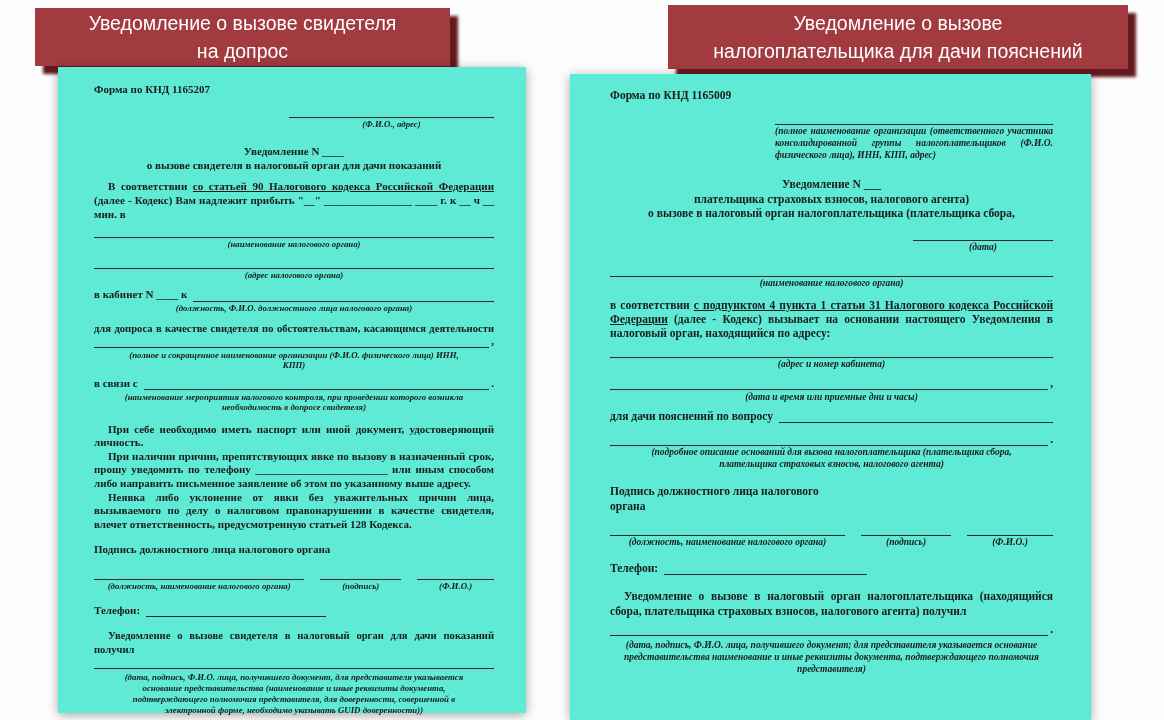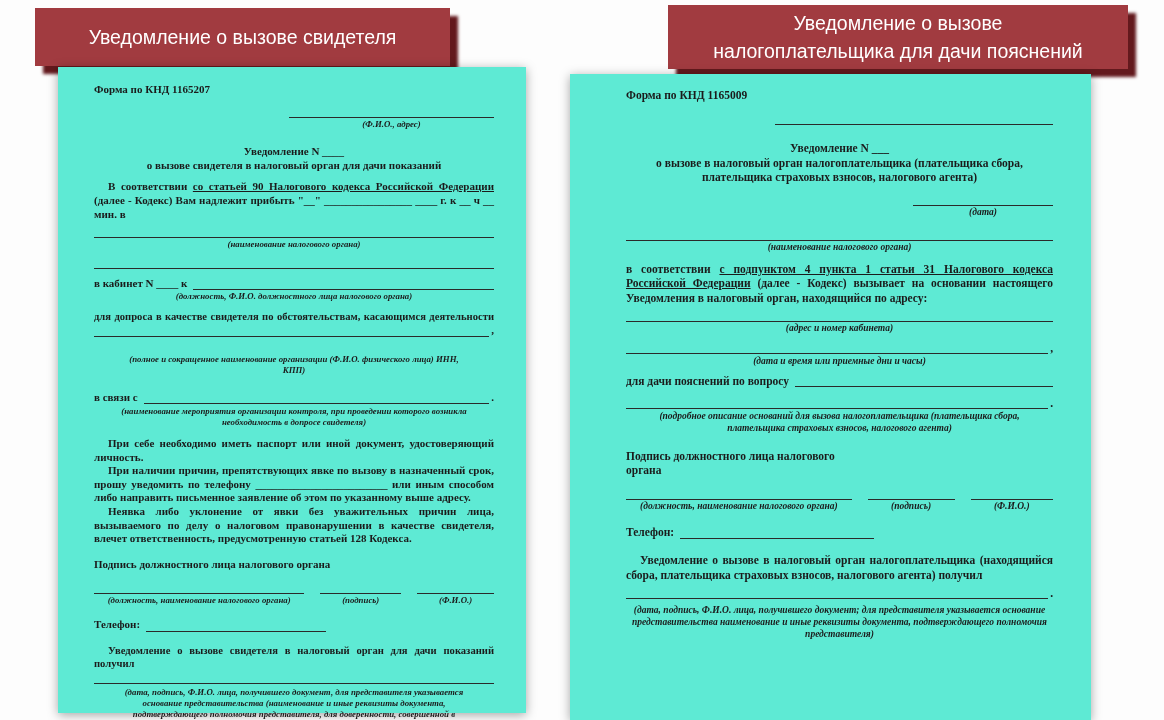--- a/index.html
+++ b/index.html
@@ -17,30 +17,30 @@
   .banner-left{left:35px;top:8px;width:415px;height:58px;}
   .banner-right{left:668px;top:5px;width:460px;height:64px;}
   
   .page{
     position:absolute;background:#5eead4;color:#1b1b1b;font-weight:bold;
     box-shadow:0 2px 10px rgba(0,0,0,0.35);
   }
   .page-left{left:58px;top:67px;width:468px;height:646px;font-size:11px;line-height:13.6px;}
   .page-right{left:570px;top:74px;width:521px;height:646px;font-size:11.5px;line-height:14.4px;}
   .inner-l{padding:16px 32px 0 36px;}
-  .inner-r{padding:14px 38px 0 56px;}
+  .inner-r{padding:14px 38px 0 40px;}
   
   .bline{border-bottom:1px solid #2a2a2a;height:12px;}
-  .row{display:flex;align-items:flex-start;}
+  .row{display:flex;align-items:center;}
   .fill{flex:1 1 auto;border-bottom:1px solid #2a2a2a;height:12px;}
   .inline-label{white-space:nowrap;padding-right:6px;}
   .tp{padding-left:2px;}
   .cap{font-style:italic;font-size:8.8px;line-height:10.6px;text-align:center;padding-top:1px;}
   .page-right .cap{font-size:9.5px;line-height:11.6px;}
-  .cap.narrow{max-width:330px;margin:16px auto;}
+  .cap.narrow{max-width:330px;margin:0 auto;}
   .cap.mid{max-width:400px;margin:0 auto;}
   .title{text-align:center;font-weight:bold;}
   .para{margin:0;text-align:justify;}
   .ind{text-indent:14px;}
   .u{text-decoration:underline;text-underline-offset:1px;}
   .jline{text-align:justify;text-align-last:justify;}
   .tight{font-size:10.6px;}
   .addr-l{width:205px;margin-left:auto;margin-top:8px;}
   .addr-r{width:278px;margin-left:auto;margin-top:10px;}
   .addr-r .cap{text-align:justify;}
@@ -54,20 +54,21 @@
   .sig-label-r{width:220px;}
   .mt4{margin-top:4px;} .mt6{margin-top:6px;} .mt8{margin-top:8px;}
   .mt10{margin-top:10px;} .mt12{margin-top:12px;} .mt14{margin-top:14px;}
   .mt16{margin-top:16px;}
 </style>
 </head>
 <body>
 
 <div class="banner banner-left">
   <div>Уведомление о вызове свидетеля</div>
+  <div>на допрос</div>
 </div>
 <div class="banner banner-right">
   <div>Уведомление о вызове</div>
   <div>налогоплательщика для дачи пояснений</div>
 </div>
 
 <section class="page page-left">
   <div class="inner-l">
 
     <div>Форма по КНД 1165207</div>
@@ -81,40 +82,41 @@
       <div>Уведомление N ____</div>
       <div>о вызове свидетеля в налоговый орган для дачи показаний</div>
     </div>
 
     <p class="para ind mt8"><span>В соответствии </span><span class="u">со статьей 90 Налогового кодекса Российской Федерации</span><span> (далее - Кодекс) Вам надлежит прибыть "__" ________________ ____ г. к __ ч __ мин. в</span></p>
 
     <div class="bline mt4"></div>
     <div class="cap">(наименование налогового органа)</div>
 
     <div class="bline mt6"></div>
+    <div class="cap">(адрес налогового органа)</div>
 
     <div class="row mt8">
       <span class="inline-label">в кабинет N ____ к</span>
       <span class="fill"></span>
     </div>
     <div class="cap">(должность, Ф.И.О. должностного лица налогового органа)</div>
 
     <div class="jline tight mt8">для допроса в качестве свидетеля по обстоятельствам, касающимся деятельности</div>
     <div class="row mt2">
       <span class="fill"></span>
       <span class="tp">,</span>
     </div>
     <div class="cap narrow">(полное и сокращенное наименование организации (Ф.И.О. физического лица) ИНН, КПП)</div>
 
     <div class="row mt6">
       <span class="inline-label">в связи с</span>
       <span class="fill"></span>
       <span class="tp">.</span>
     </div>
-    <div class="cap mid">(наименование мероприятия организации контроля, при проведении которого возникла необходимость в допросе свидетеля)</div>
+    <div class="cap mid">(наименование мероприятия налогового контроля, при проведении которого возникла необходимость в допросе свидетеля)</div>
 
     <p class="para ind mt10">При себе необходимо иметь паспорт или иной документ, удостоверяющий личность.</p>
     <p class="para ind">При наличии причин, препятствующих явке по вызову в назначенный срок, прошу уведомить по телефону ________________________ или иным способом либо направить письменное заявление об этом по указанному выше адресу.</p>
     <p class="para ind">Неявка либо уклонение от явки без уважительных причин лица, вызываемого по делу о налоговом правонарушении в качестве свидетеля, влечет ответственность, предусмотренную статьей 128 Кодекса.</p>
 
     <div class="mt12">Подпись должностного лица налогового органа</div>
 
     <div class="sigrow">
       <div class="sigcol c1">
         <div class="bline"></div>
@@ -142,26 +144,27 @@
   </div>
 </section>
 
 <section class="page page-right">
   <div class="inner-r">
 
     <div>Форма по КНД 1165009</div>
 
     <div class="addr-r">
       <div class="bline"></div>
+      <div class="cap">(полное наименование организации (ответственного участника консолидированной группы налогоплательщиков (Ф.И.О. физического лица), ИНН, КПП, адрес)</div>
     </div>
 
     <div class="title mt16">
       <div>Уведомление N ___</div>
+      <div>плательщика страховых взносов, налогового агента)</div>
       <div>о вызове в налоговый орган налогоплательщика (плательщика сбора,</div>
-      <div>плательщика страховых взносов, налогового агента)</div>
     </div>
 
     <div class="date-r">
       <div class="bline"></div>
       <div class="cap">(дата)</div>
     </div>
 
     <div class="bline mt10"></div>
     <div class="cap">(наименование налогового органа)</div>
 

